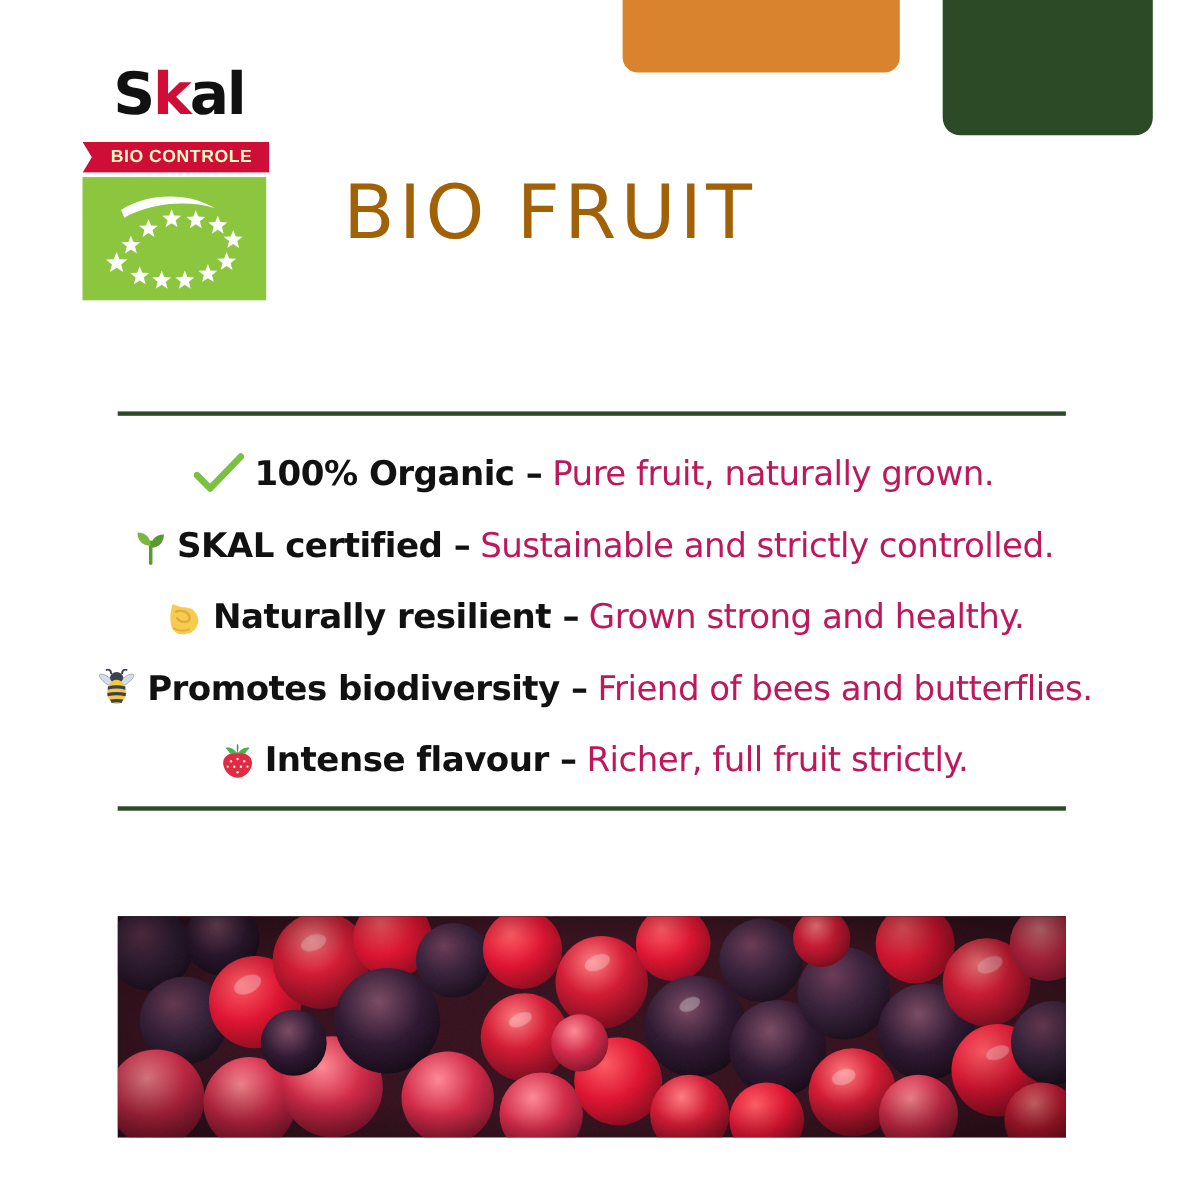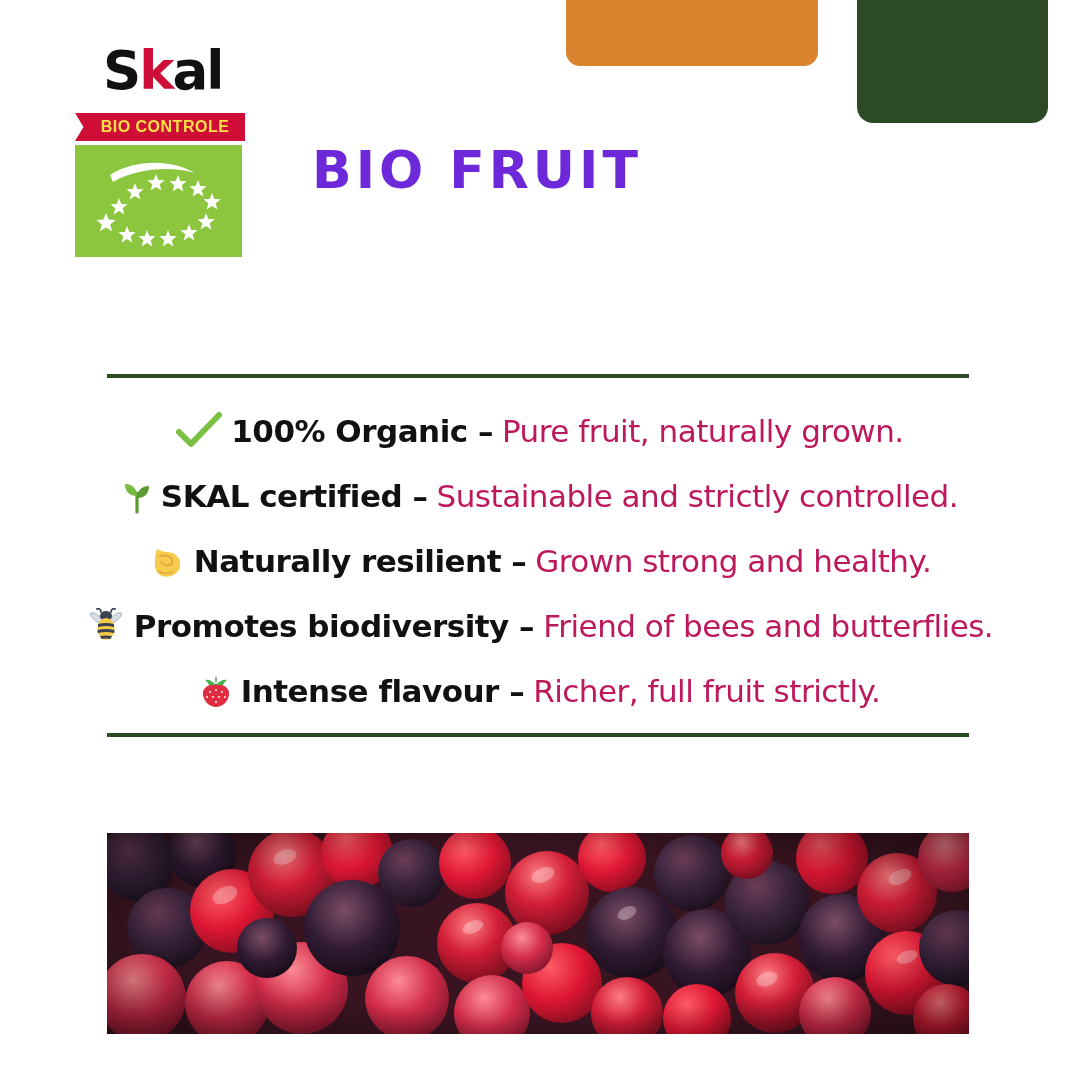--- a/index.html
+++ b/index.html
@@ -33,21 +33,21 @@
     width: 191px;
     height: 123px;
     background: #2C4A25;
     border-bottom-left-radius: 16px;
     border-bottom-right-radius: 16px;
   }
 
   
   .header {
     position: absolute;
-    top: 44px;
+    top: 60px;
     left: 0;
     width: 1080px;
     height: 230px;
   }
   .logo-stack {
     position: absolute;
     left: 75px;
     top: 0;
     width: 250px;
   }
@@ -70,21 +70,21 @@
     margin-left: 0px;
     width: 170px;
     height: 28px;
     background: #CE0E37;
     clip-path: polygon(0% 0%, 100% 0%, 100% 100%, 0% 100%, 5% 50%);
     display: flex;
     align-items: center;
     justify-content: center;
   }
   .biocontrole-text {
-    color: #fde047;
+    color: #fef9c3;
     font-family: "Liberation Sans", sans-serif;
     font-weight: bold;
     font-size: 16px;
     letter-spacing: 0.5px;
     padding-left: 10px;
   }
   .eu-leaf {
     margin-top: 4px;
     width: 167px;
     height: 112px;
@@ -95,24 +95,24 @@
     display: block;
     width: 167px;
     height: 112px;
   }
 
   .title {
     position: absolute;
     left: 312px;
     top: 100px;
     font-family: "DejaVu Sans", sans-serif;
-    font-weight: bold;
-    font-size: 52px;
+    font-weight: normal;
+    font-size: 68px;
     letter-spacing: 4px;
-    color: #6d28d9;
+    color: #a16207;
     line-height: 1;
     white-space: nowrap;
   }
 
   
   .rule {
     position: absolute;
     left: 107px;
     width: 862px;
     height: 4px;

